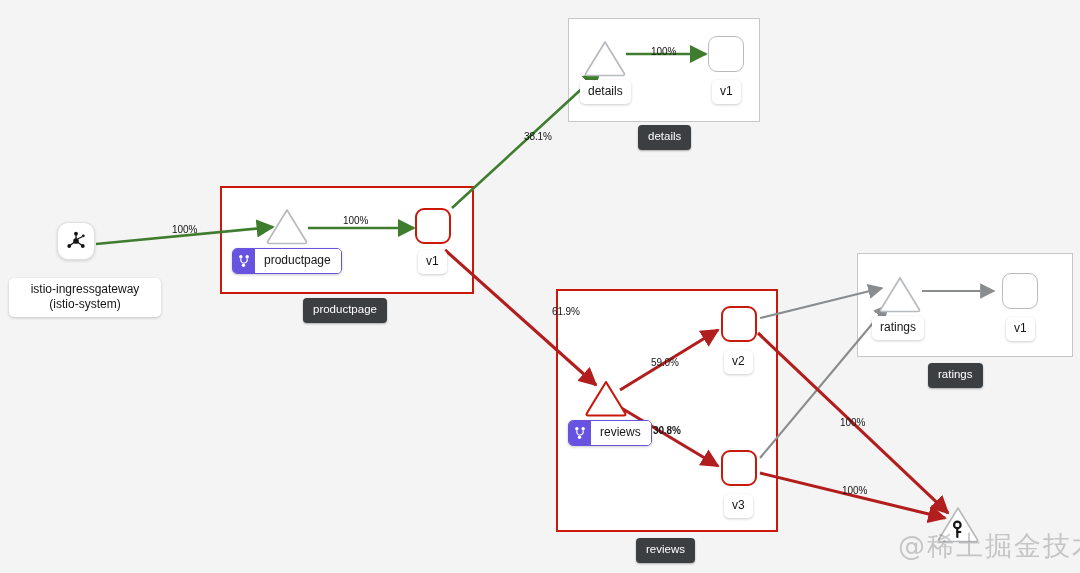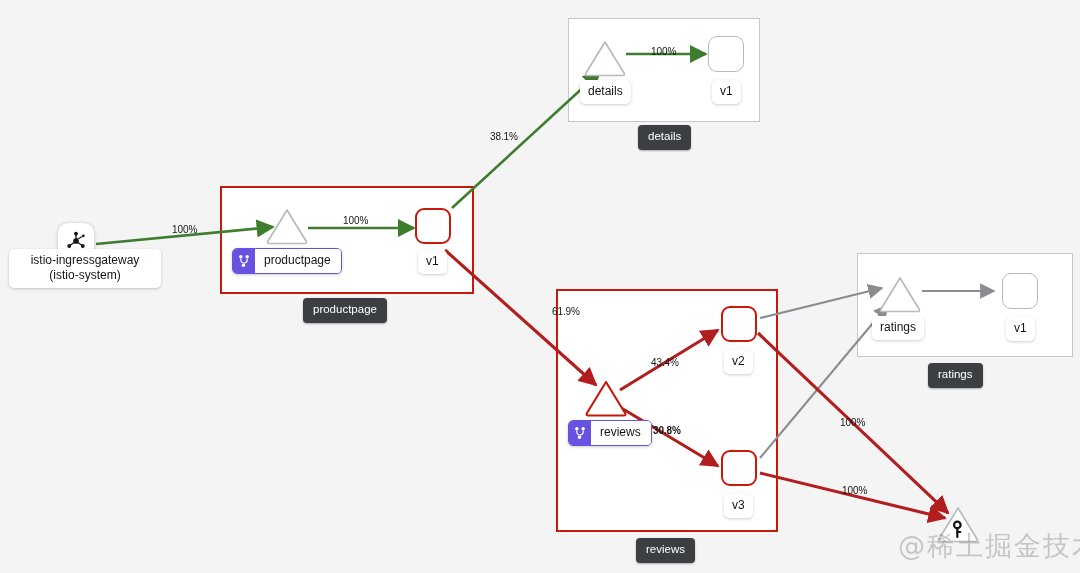--- a/index.html
+++ b/index.html
@@ -176,42 +176,42 @@
 
     <line x1="922" y1="291" x2="994" y2="291" stroke="#8a8d90" stroke-width="2.2" marker-end="url(#ah-gray)"></line>
 
     <line x1="758" y1="333" x2="948" y2="513" stroke="#b21d1d" stroke-width="3.1" marker-end="url(#ah-red)"></line>
 
     <line x1="760" y1="473" x2="945" y2="518" stroke="#b21d1d" stroke-width="3.1" marker-end="url(#ah-red)"></line>
   </svg>
 
   <div class="elabel" style="left:172px;top:224px;">100%</div>
   <div class="elabel" style="left:343px;top:215px;">100%</div>
-  <div class="elabel" style="left:490px;top:131px;">38.1%</div>
+  <div class="elabel" style="left:524px;top:131px;">38.1%</div>
   <div class="elabel" style="left:651px;top:46px;">100%</div>
   <div class="elabel" style="left:508px;top:306px;margin-left:44px;">61.9%</div>
-  <div class="elabel" style="left:651px;top:357px;">43.4%</div>
+  <div class="elabel" style="left:651px;top:357px;">59.0%</div>
   <div class="elabel" style="left:653px;top:425px;font-weight:bold;">30.8%</div>
   <div class="elabel" style="left:840px;top:417px;">100%</div>
   <div class="elabel" style="left:842px;top:485px;">100%</div>
 
   <div class="iconbox" style="left:57px;top:222px;">
     <svg width="22" height="22" viewBox="0 0 24 24">
       <circle cx="12" cy="12" r="3.1" fill="#151515"></circle>
       <circle cx="12" cy="4" r="2.1" fill="#151515"></circle>
       <circle cx="4.6" cy="17.5" r="2.1" fill="#151515"></circle>
       <circle cx="19.4" cy="17.5" r="2.1" fill="#151515"></circle>
       <circle cx="20" cy="6.4" r="1.5" fill="#151515"></circle>
       <line x1="12" y1="12" x2="12" y2="4" stroke="#151515" stroke-width="1.5"></line>
       <line x1="12" y1="12" x2="4.6" y2="17.5" stroke="#151515" stroke-width="1.5"></line>
       <line x1="12" y1="12" x2="19.4" y2="17.5" stroke="#151515" stroke-width="1.5"></line>
       <line x1="13.8" y1="9.9" x2="19.2" y2="7.1" stroke="#151515" stroke-width="1.3"></line>
     </svg>
   </div>
-  <div class="nlabel multi" style="left:9px;top:249px;width:134px;text-align:center;">
+  <div class="nlabel multi" style="left:9px;top:278px;width:134px;text-align:center;">
     <div>istio-ingressgateway</div>
     <div>(istio-system)</div>
   </div>
 
   <div class="tri-outer" style="left:265px;top:206px;">
     <svg class="tri-svg" width="44" height="40" viewBox="0 0 44 40">
       <path d="M22 4 L41 35 Q42.5 37.5 39.5 37.5 L4.5 37.5 Q1.5 37.5 3 35 Z" fill="#ffffff" stroke="#b8bbbe" stroke-width="1.7" stroke-linejoin="round"></path>
     </svg>
   </div>
   <div class="nlabel badged" style="left:232px;top:248px;">

